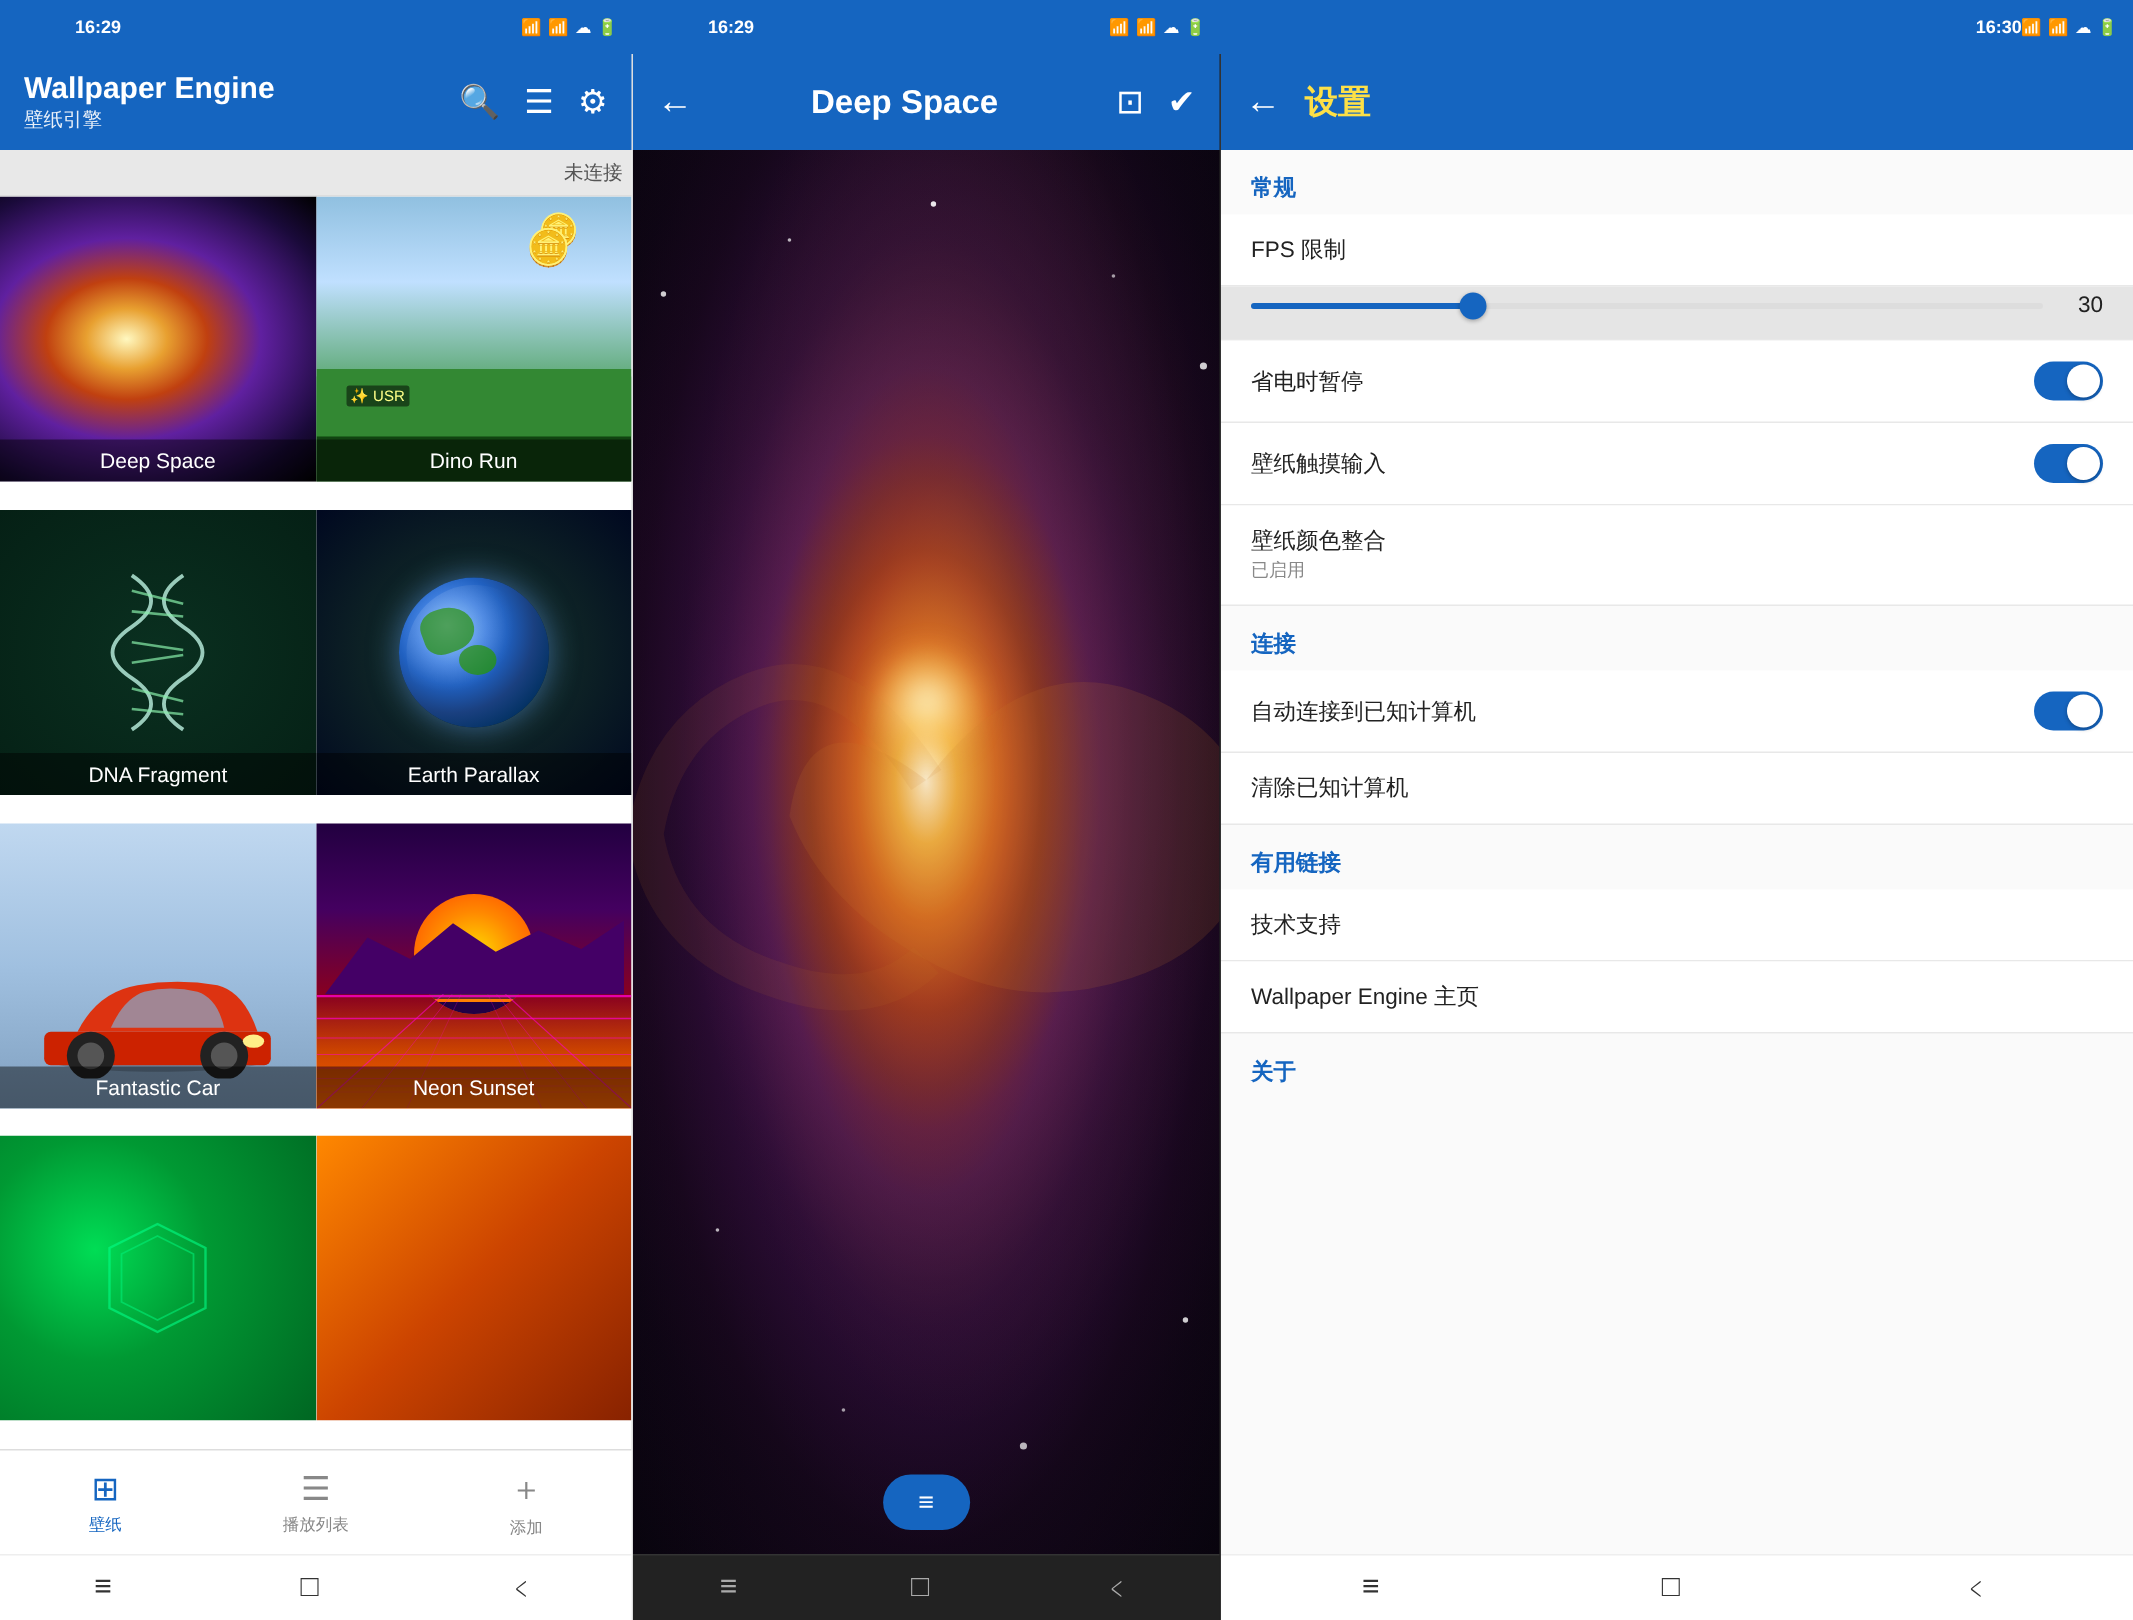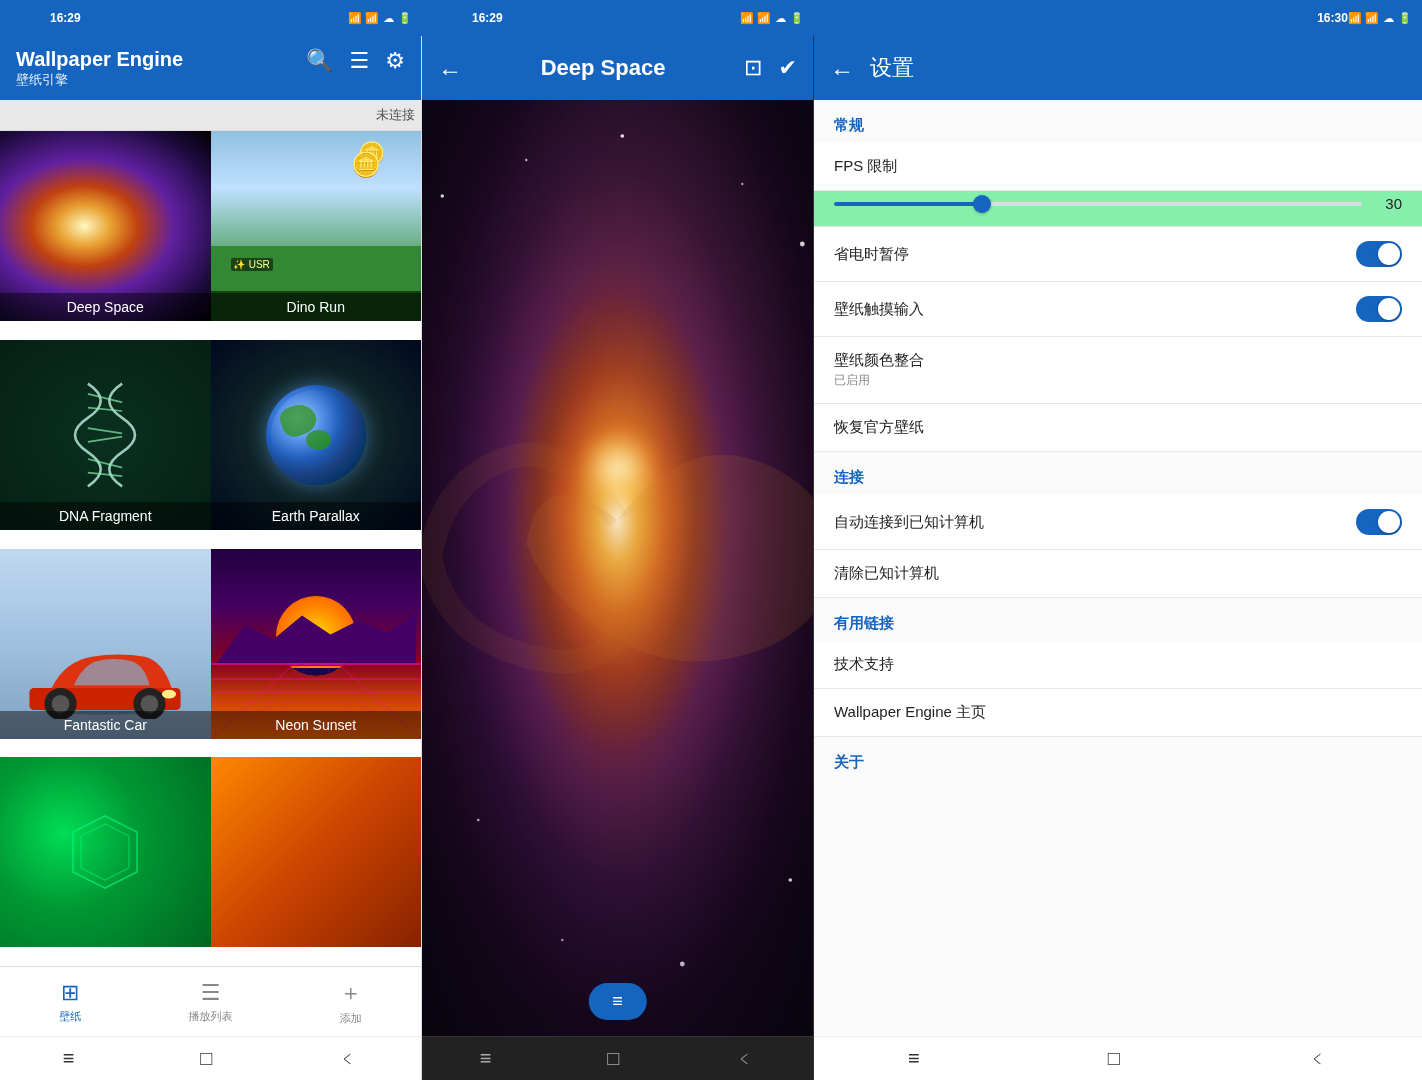--- a/index.html
+++ b/index.html
@@ -3,21 +3,21 @@
   <meta charset="utf-8">
   <style>
     * { margin: 0; padding: 0; box-sizing: border-box; }
     body { width: 1422px; height: 1080px; display: flex; flex-direction: column; font-family: 'Arial', sans-serif; overflow: hidden; background: #000; }
 
     
     .app-container { display: flex; flex: 1; overflow: hidden; }
 
     
     .panel-1 { width: 422px; display: flex; flex-direction: column; background: #fff; border-right: 1px solid #ddd; }
-    .panel-1-header { background: #1565c0; padding: 12px 16px; display: flex; align-items: flex-start; justify-content: space-between; height: 64px; }
+    .panel-1-header { background: #1565c0; padding: 12px 16px; display: flex; align-items: center; justify-content: space-between; height: 64px; }
     .panel-1-header-title { color: white; }
     .panel-1-header-title .app-title { font-size: 20px; font-weight: bold; }
     .panel-1-header-title .app-subtitle { font-size: 13px; opacity: 0.9; }
     .header-icons { display: flex; gap: 16px; align-items: center; }
     .header-icon { color: white; font-size: 22px; cursor: pointer; }
 
     .status-bar-sub { background: #e8e8e8; text-align: right; padding: 6px; font-size: 13px; color: #555; border-bottom: 1px solid #ddd; }
 
     .wallpaper-grid { display: grid; grid-template-columns: 1fr 1fr; flex: 1; overflow-y: auto; }
     .wallpaper-item { position: relative; height: 190px; overflow: hidden; cursor: pointer; }
@@ -60,37 +60,37 @@
     .galaxy-preview::before { content: ''; position: absolute; top: 0; left: 0; right: 0; bottom: 0; background: radial-gradient(ellipse at 55% 40%, rgba(255,240,100,0.3) 0%, rgba(200,120,30,0.2) 20%, transparent 60%); }
 
     .preview-handle { position: absolute; bottom: 16px; left: 50%; transform: translateX(-50%); background: #1565c0; border-radius: 20px; padding: 8px 24px; color: white; font-size: 18px; cursor: pointer; }
 
     .panel-2-sys-nav { display: flex; justify-content: space-around; align-items: center; height: 44px; background: #222; border-top: 1px solid #333; }
     .panel-2-sys-nav-btn { font-size: 20px; color: #aaa; cursor: pointer; }
 
     
     .panel-3 { flex: 1; display: flex; flex-direction: column; background: #fafafa; }
     .panel-3-header { background: #1565c0; padding: 12px 16px; display: flex; align-items: center; height: 64px; gap: 16px; }
-    .panel-3-header-title { color: #ffffff; font-size: 22px; font-weight: normal; }
+    .panel-3-header-title { color: #fde047; font-size: 22px; font-weight: bold; }
     .back-arrow { color: white; font-size: 24px; cursor: pointer; }
 
     .settings-content { flex: 1; overflow-y: auto; padding: 0; }
     .settings-section-title { color: #1565c0; font-size: 15px; font-weight: bold; padding: 16px 20px 8px; }
     .settings-item { display: flex; align-items: center; justify-content: space-between; padding: 14px 20px; border-bottom: 1px solid #e8e8e8; background: #fff; }
     .settings-item-text { font-size: 15px; color: #222; }
     .settings-item-sub { font-size: 12px; color: #888; margin-top: 2px; }
 
     
     .toggle { width: 46px; height: 26px; border-radius: 13px; position: relative; cursor: pointer; }
     .toggle.on { background: #1565c0; }
     .toggle-thumb { width: 22px; height: 22px; background: white; border-radius: 50%; position: absolute; top: 2px; transition: left 0.2s; box-shadow: 0 1px 3px rgba(0,0,0,0.3); }
     .toggle.on .toggle-thumb { left: 22px; }
 
     
-    .slider-container { display: flex; align-items: center; gap: 12px; padding: 4px 20px 14px; background: #86efac; border-bottom: 1px solid #e8e8e8; }
+    .slider-container { display: flex; align-items: center; gap: 12px; padding: 4px 20px 14px; background: #e5e5e5; border-bottom: 1px solid #e8e8e8; }
     .slider-track { flex: 1; height: 4px; background: #ddd; border-radius: 2px; position: relative; }
     .slider-fill { height: 100%; background: #1565c0; border-radius: 2px; position: relative; }
     .slider-thumb { width: 18px; height: 18px; background: #1565c0; border-radius: 50%; position: absolute; right: -9px; top: -7px; box-shadow: 0 1px 3px rgba(0,0,0,0.3); cursor: pointer; }
     .slider-label { font-size: 15px; color: #222; min-width: 28px; text-align: right; }
 
     .panel-3-sys-nav { display: flex; justify-content: space-around; align-items: center; height: 44px; background: #fff; border-top: 1px solid #eee; }
     .panel-3-sys-nav-btn { font-size: 20px; color: #333; cursor: pointer; }
 
     
     .status-bars { display: flex; height: 36px; }
@@ -380,23 +380,20 @@
         </div>
       </div>
 
       <div class="settings-item">
         <div>
           <div class="settings-item-text">壁纸颜色整合</div>
           <div class="settings-item-sub">已启用</div>
         </div>
       </div>
 
-      <div class="settings-item">
-        <span class="settings-item-text">恢复官方壁纸</span>
-      </div>
 
       <div class="settings-section-title">连接</div>
 
       <div class="settings-item">
         <span class="settings-item-text">自动连接到已知计算机</span>
         <div class="toggle on">
           <div class="toggle-thumb"></div>
         </div>
       </div>
 

